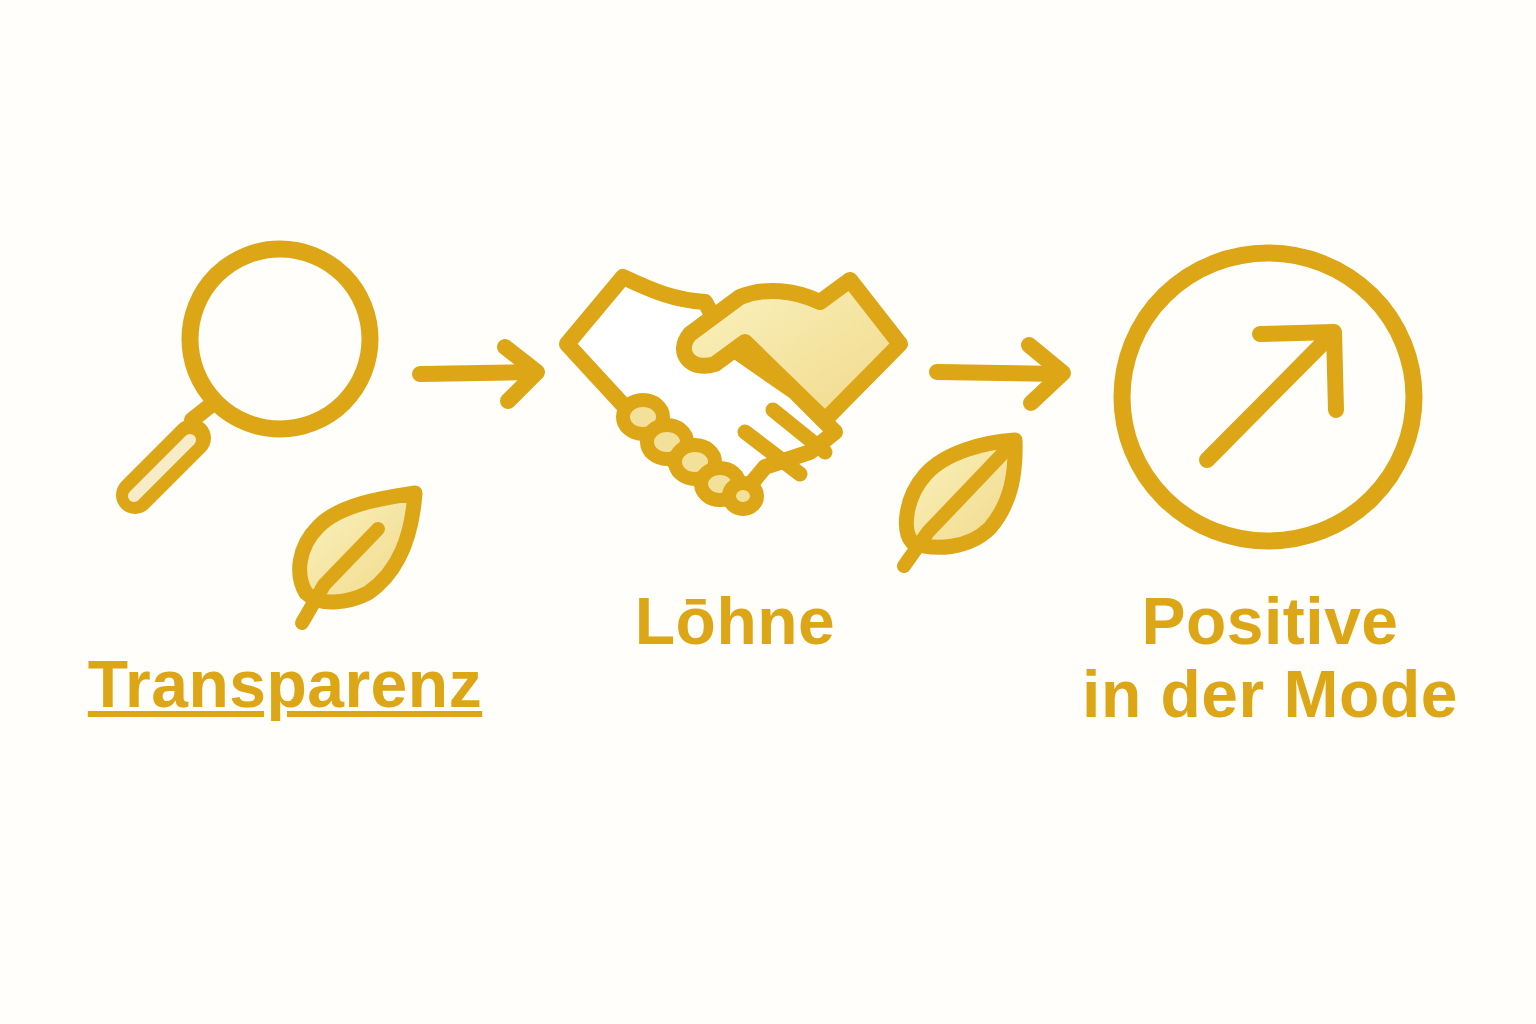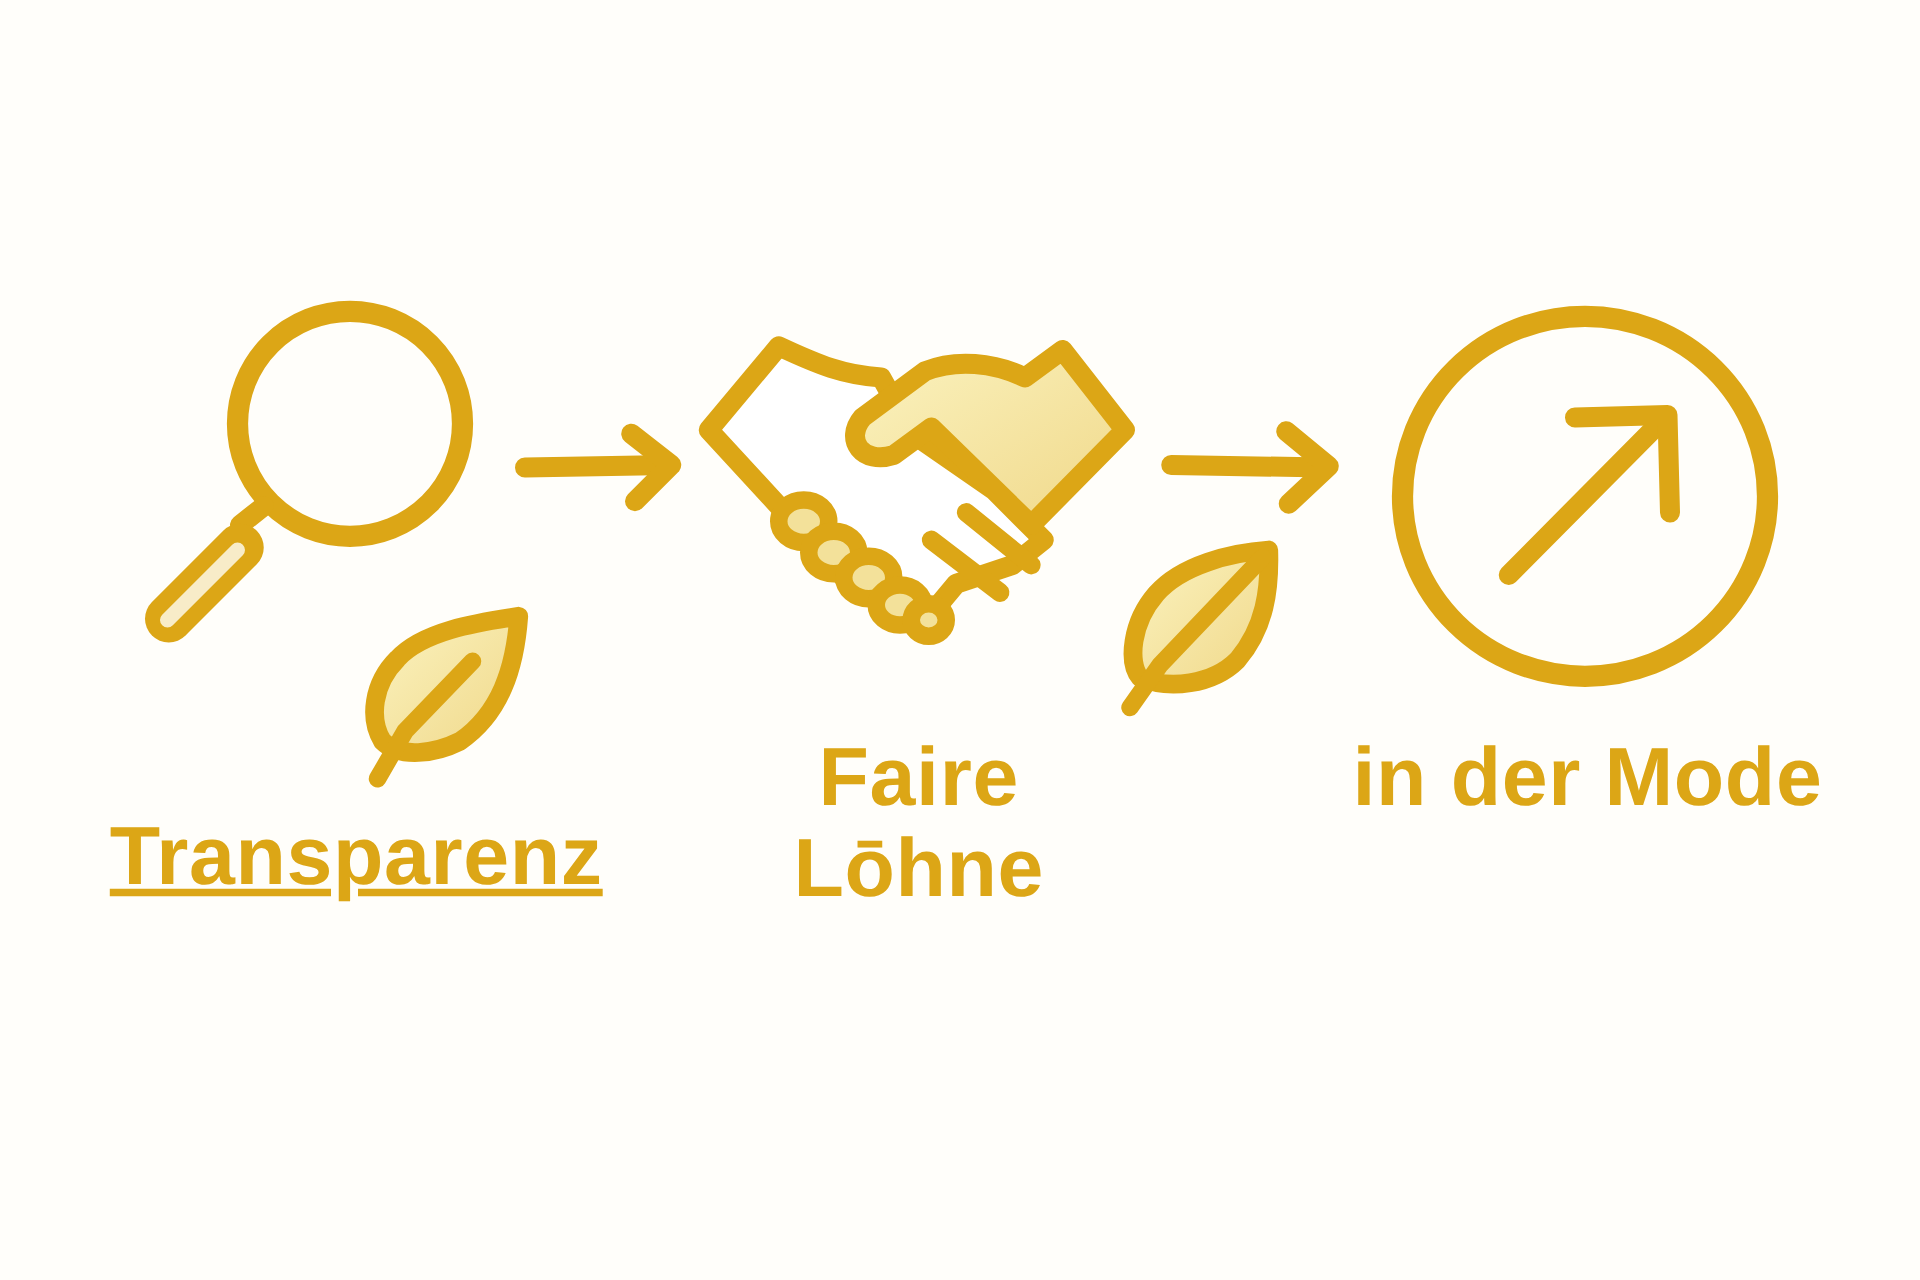--- a/index.html
+++ b/index.html
@@ -65,21 +65,20 @@
     <g fill="#f3e19a" stroke="#dca616" stroke-width="14">
       <ellipse cx="88" cy="155" rx="20" ry="17"></ellipse>
       <ellipse cx="112" cy="180" rx="20" ry="17"></ellipse>
       <ellipse cx="140" cy="200" rx="20" ry="17"></ellipse>
       <ellipse cx="165" cy="222" rx="19" ry="16"></ellipse>
       <ellipse cx="188" cy="234" rx="14" ry="13"></ellipse>
     </g>
   </svg>
 
   <div class="label" style="left:560px;top:585px;width:350px;">
-    <span>Faire</span>
     <span>Lōhne</span>
   </div>
 </div>
 
 <svg class="icon" style="left:925px;top:335px;" width="150" height="80" viewBox="0 0 150 80">
   <path d="M12 37 L 135 39" stroke="#dca616" stroke-width="16" stroke-linecap="round" fill="none"></path>
   <path d="M104 10 L 138 38 L 106 68" stroke="#dca616" stroke-width="16" stroke-linecap="round" stroke-linejoin="round" fill="none"></path>
 </svg>
 
 <svg class="icon" style="left:890px;top:430px;" width="150" height="145" viewBox="0 0 150 145">
@@ -88,15 +87,16 @@
 </svg>
 
 <div class="abs" style="left:0;top:0;">
   <svg class="icon" style="left:1110px;top:245px;" width="320" height="310" viewBox="0 0 320 310">
     <ellipse cx="158" cy="152" rx="146" ry="144" fill="none" stroke="#dca616" stroke-width="17"></ellipse>
     <path d="M97 215 L 223 88" stroke="#dca616" stroke-width="16" stroke-linecap="round" fill="none"></path>
     <path d="M150 89 L 224 87 L 226 165" stroke="#dca616" stroke-width="16" stroke-linecap="round" stroke-linejoin="round" fill="none"></path>
   </svg>
 
   <div class="label" style="left:1040px;top:585px;width:460px;">
+    <span>Positive</span>
     <span>in der Mode</span>
   </div>
 </div>
 
 </body></html>

